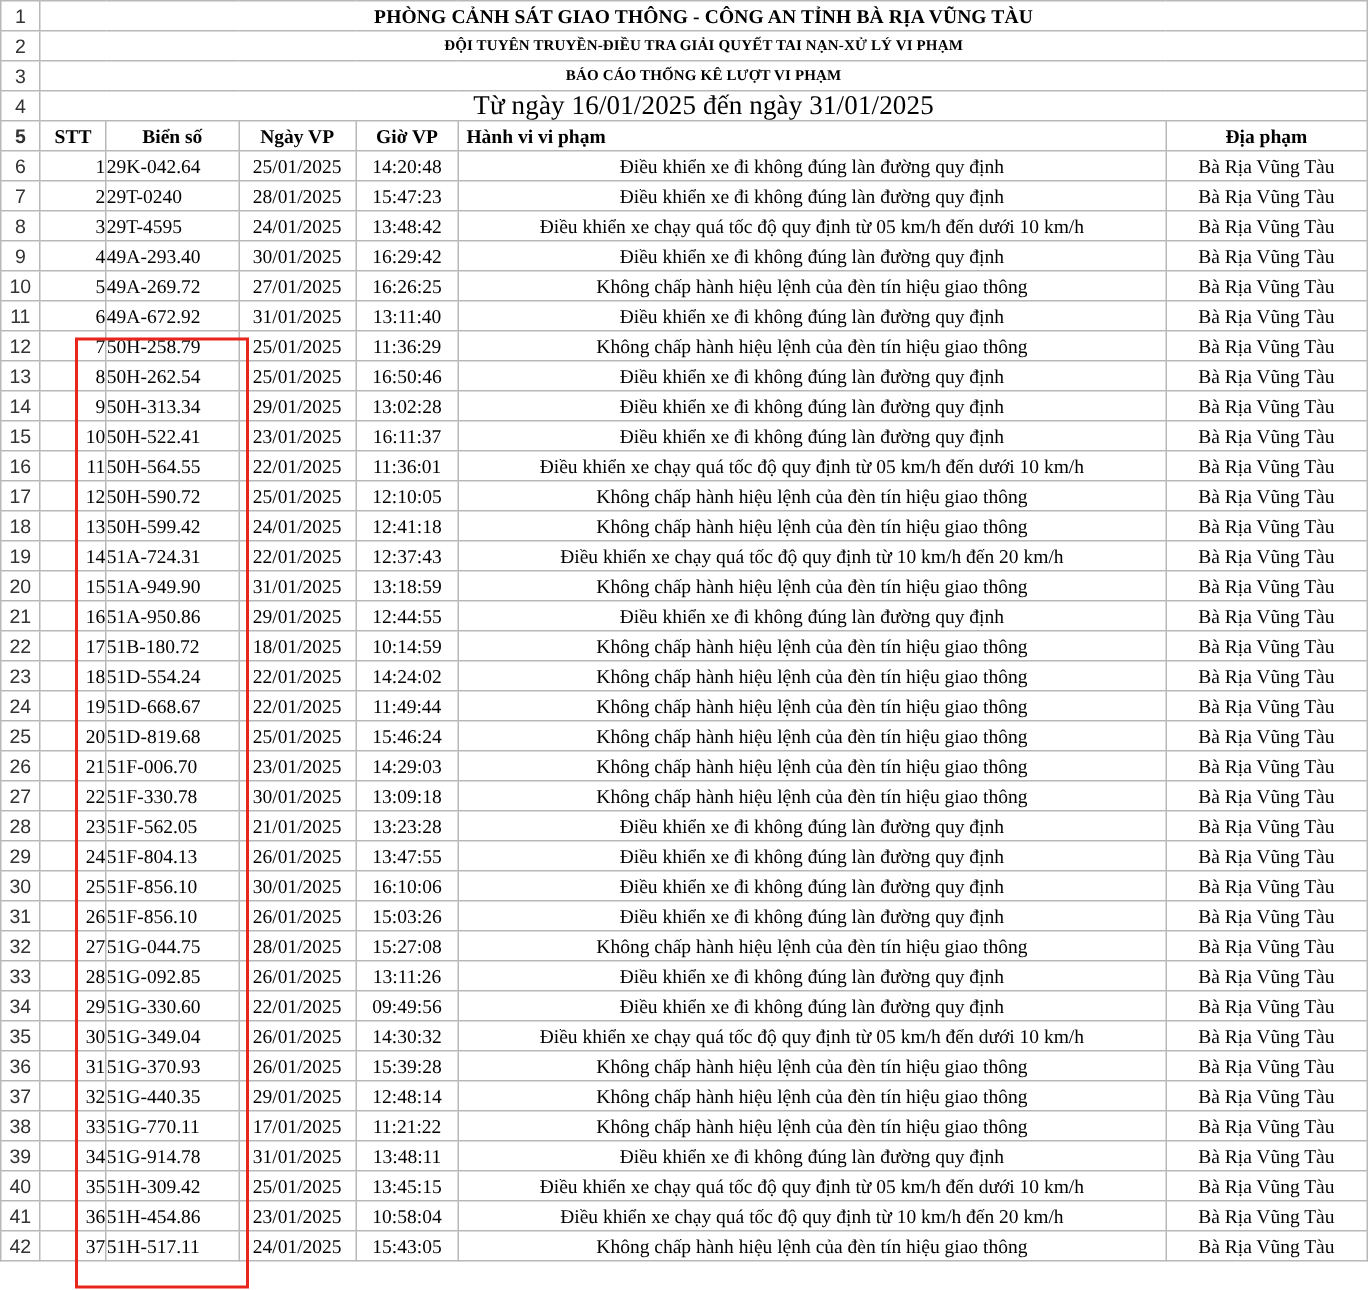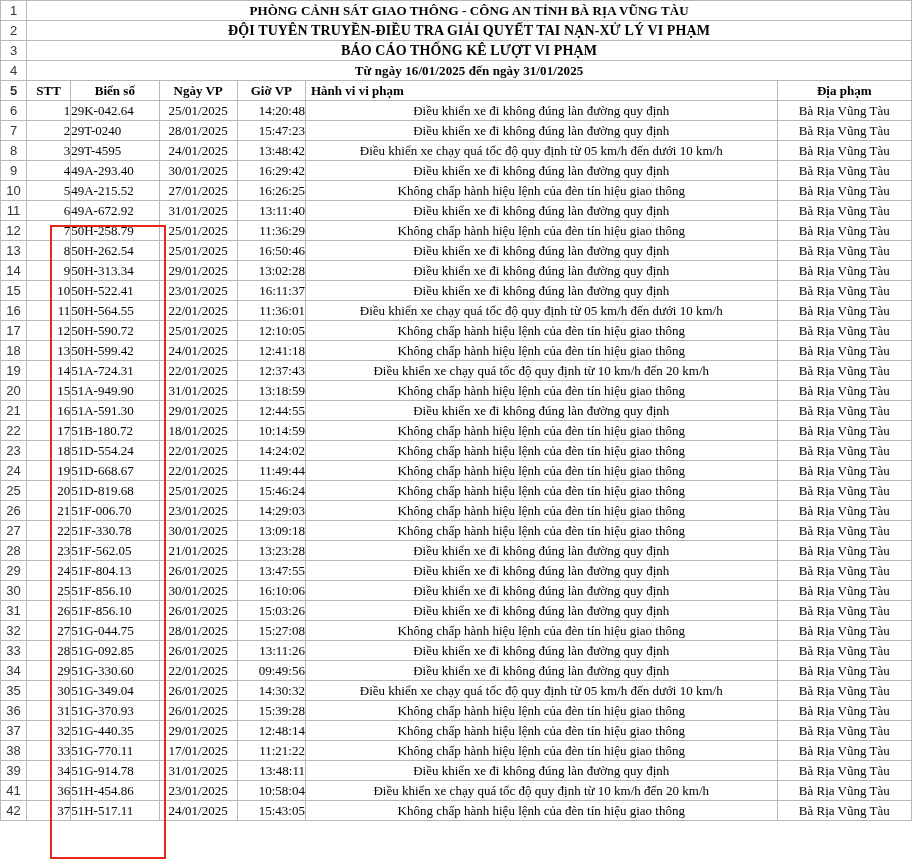--- a/index.html
+++ b/index.html
@@ -40,37 +40,37 @@
     text-align: center;
     color: #333333;
     font-family: "Liberation Sans", sans-serif;
     font-size: 11px;
     background: #ffffff;
   }
   
   .c-stt   { width: 44px;  text-align: right; padding-right: 4px; }
   .c-bien  { width: 88px;  }
   .c-ngay  { width: 78px;  text-align: center; margin-left: 18px; }
-  .c-gio   { width: 68px;  text-align: right; }
+  .c-gio   { width: 68px;  text-align: center; }
   .c-hanhvi{ width: 470px; text-align: center; padding-left: 5px; }
   .c-diadiem { width: 134px; text-align: center; }
 
   .title-cell {
     text-align: center;
     font-weight: bold;
     font-size: 15px;
     letter-spacing: .1px;
   }
   .title-cell.sub {
     font-weight: bold;
-    font-size: 14px;
+    font-size: 10px;
   }
   .title-cell.small {
-    font-weight: bold;
-    font-size: 13px;
+    font-weight: normal;
+    font-size: 18px;
   }
   .hdr td {
     font-weight: bold;
     text-align: center;
     font-size: 13.5px;
   }
   .hdr td.c-hanhvi { text-align: left; padding-left: 5px; }
 
   
   .red-box {
@@ -156,21 +156,21 @@
           <td class="c-stt">4</td>
           <td class="c-bien">49A-293.40</td>
           <td class="c-ngay">30/01/2025</td>
           <td class="c-gio">16:29:42</td>
           <td class="c-hanhvi">Điều khiển xe đi không đúng làn đường quy định</td>
           <td class="c-diadiem">Bà Rịa Vũng Tàu</td>
         </tr>
       <tr>
           <td class="rownum">10</td>
           <td class="c-stt">5</td>
-          <td class="c-bien">49A-215.52</td>
+          <td class="c-bien">49A-269.72</td>
           <td class="c-ngay">27/01/2025</td>
           <td class="c-gio">16:26:25</td>
           <td class="c-hanhvi">Không chấp hành hiệu lệnh của đèn tín hiệu giao thông</td>
           <td class="c-diadiem">Bà Rịa Vũng Tàu</td>
         </tr>
       <tr>
           <td class="rownum">11</td>
           <td class="c-stt">6</td>
           <td class="c-bien">49A-672.92</td>
           <td class="c-ngay">31/01/2025</td>
@@ -255,21 +255,21 @@
           <td class="c-stt">15</td>
           <td class="c-bien">51A-949.90</td>
           <td class="c-ngay">31/01/2025</td>
           <td class="c-gio">13:18:59</td>
           <td class="c-hanhvi">Không chấp hành hiệu lệnh của đèn tín hiệu giao thông</td>
           <td class="c-diadiem">Bà Rịa Vũng Tàu</td>
         </tr>
       <tr>
           <td class="rownum">21</td>
           <td class="c-stt">16</td>
-          <td class="c-bien">51A-591.30</td>
+          <td class="c-bien">51A-950.86</td>
           <td class="c-ngay">29/01/2025</td>
           <td class="c-gio">12:44:55</td>
           <td class="c-hanhvi">Điều khiển xe đi không đúng làn đường quy định</td>
           <td class="c-diadiem">Bà Rịa Vũng Tàu</td>
         </tr>
       <tr>
           <td class="rownum">22</td>
           <td class="c-stt">17</td>
           <td class="c-bien">51B-180.72</td>
           <td class="c-ngay">18/01/2025</td>
@@ -424,20 +424,29 @@
       <tr>
           <td class="rownum">39</td>
           <td class="c-stt">34</td>
           <td class="c-bien">51G-914.78</td>
           <td class="c-ngay">31/01/2025</td>
           <td class="c-gio">13:48:11</td>
           <td class="c-hanhvi">Điều khiển xe đi không đúng làn đường quy định</td>
           <td class="c-diadiem">Bà Rịa Vũng Tàu</td>
         </tr>
       <tr>
+          <td class="rownum">40</td>
+          <td class="c-stt">35</td>
+          <td class="c-bien">51H-309.42</td>
+          <td class="c-ngay">25/01/2025</td>
+          <td class="c-gio">13:45:15</td>
+          <td class="c-hanhvi">Điều khiển xe chạy quá tốc độ quy định từ 05 km/h đến dưới 10 km/h</td>
+          <td class="c-diadiem">Bà Rịa Vũng Tàu</td>
+        </tr>
+      <tr>
           <td class="rownum">41</td>
           <td class="c-stt">36</td>
           <td class="c-bien">51H-454.86</td>
           <td class="c-ngay">23/01/2025</td>
           <td class="c-gio">10:58:04</td>
           <td class="c-hanhvi">Điều khiển xe chạy quá tốc độ quy định từ 10 km/h đến 20 km/h</td>
           <td class="c-diadiem">Bà Rịa Vũng Tàu</td>
         </tr>
       <tr>
           <td class="rownum">42</td>

